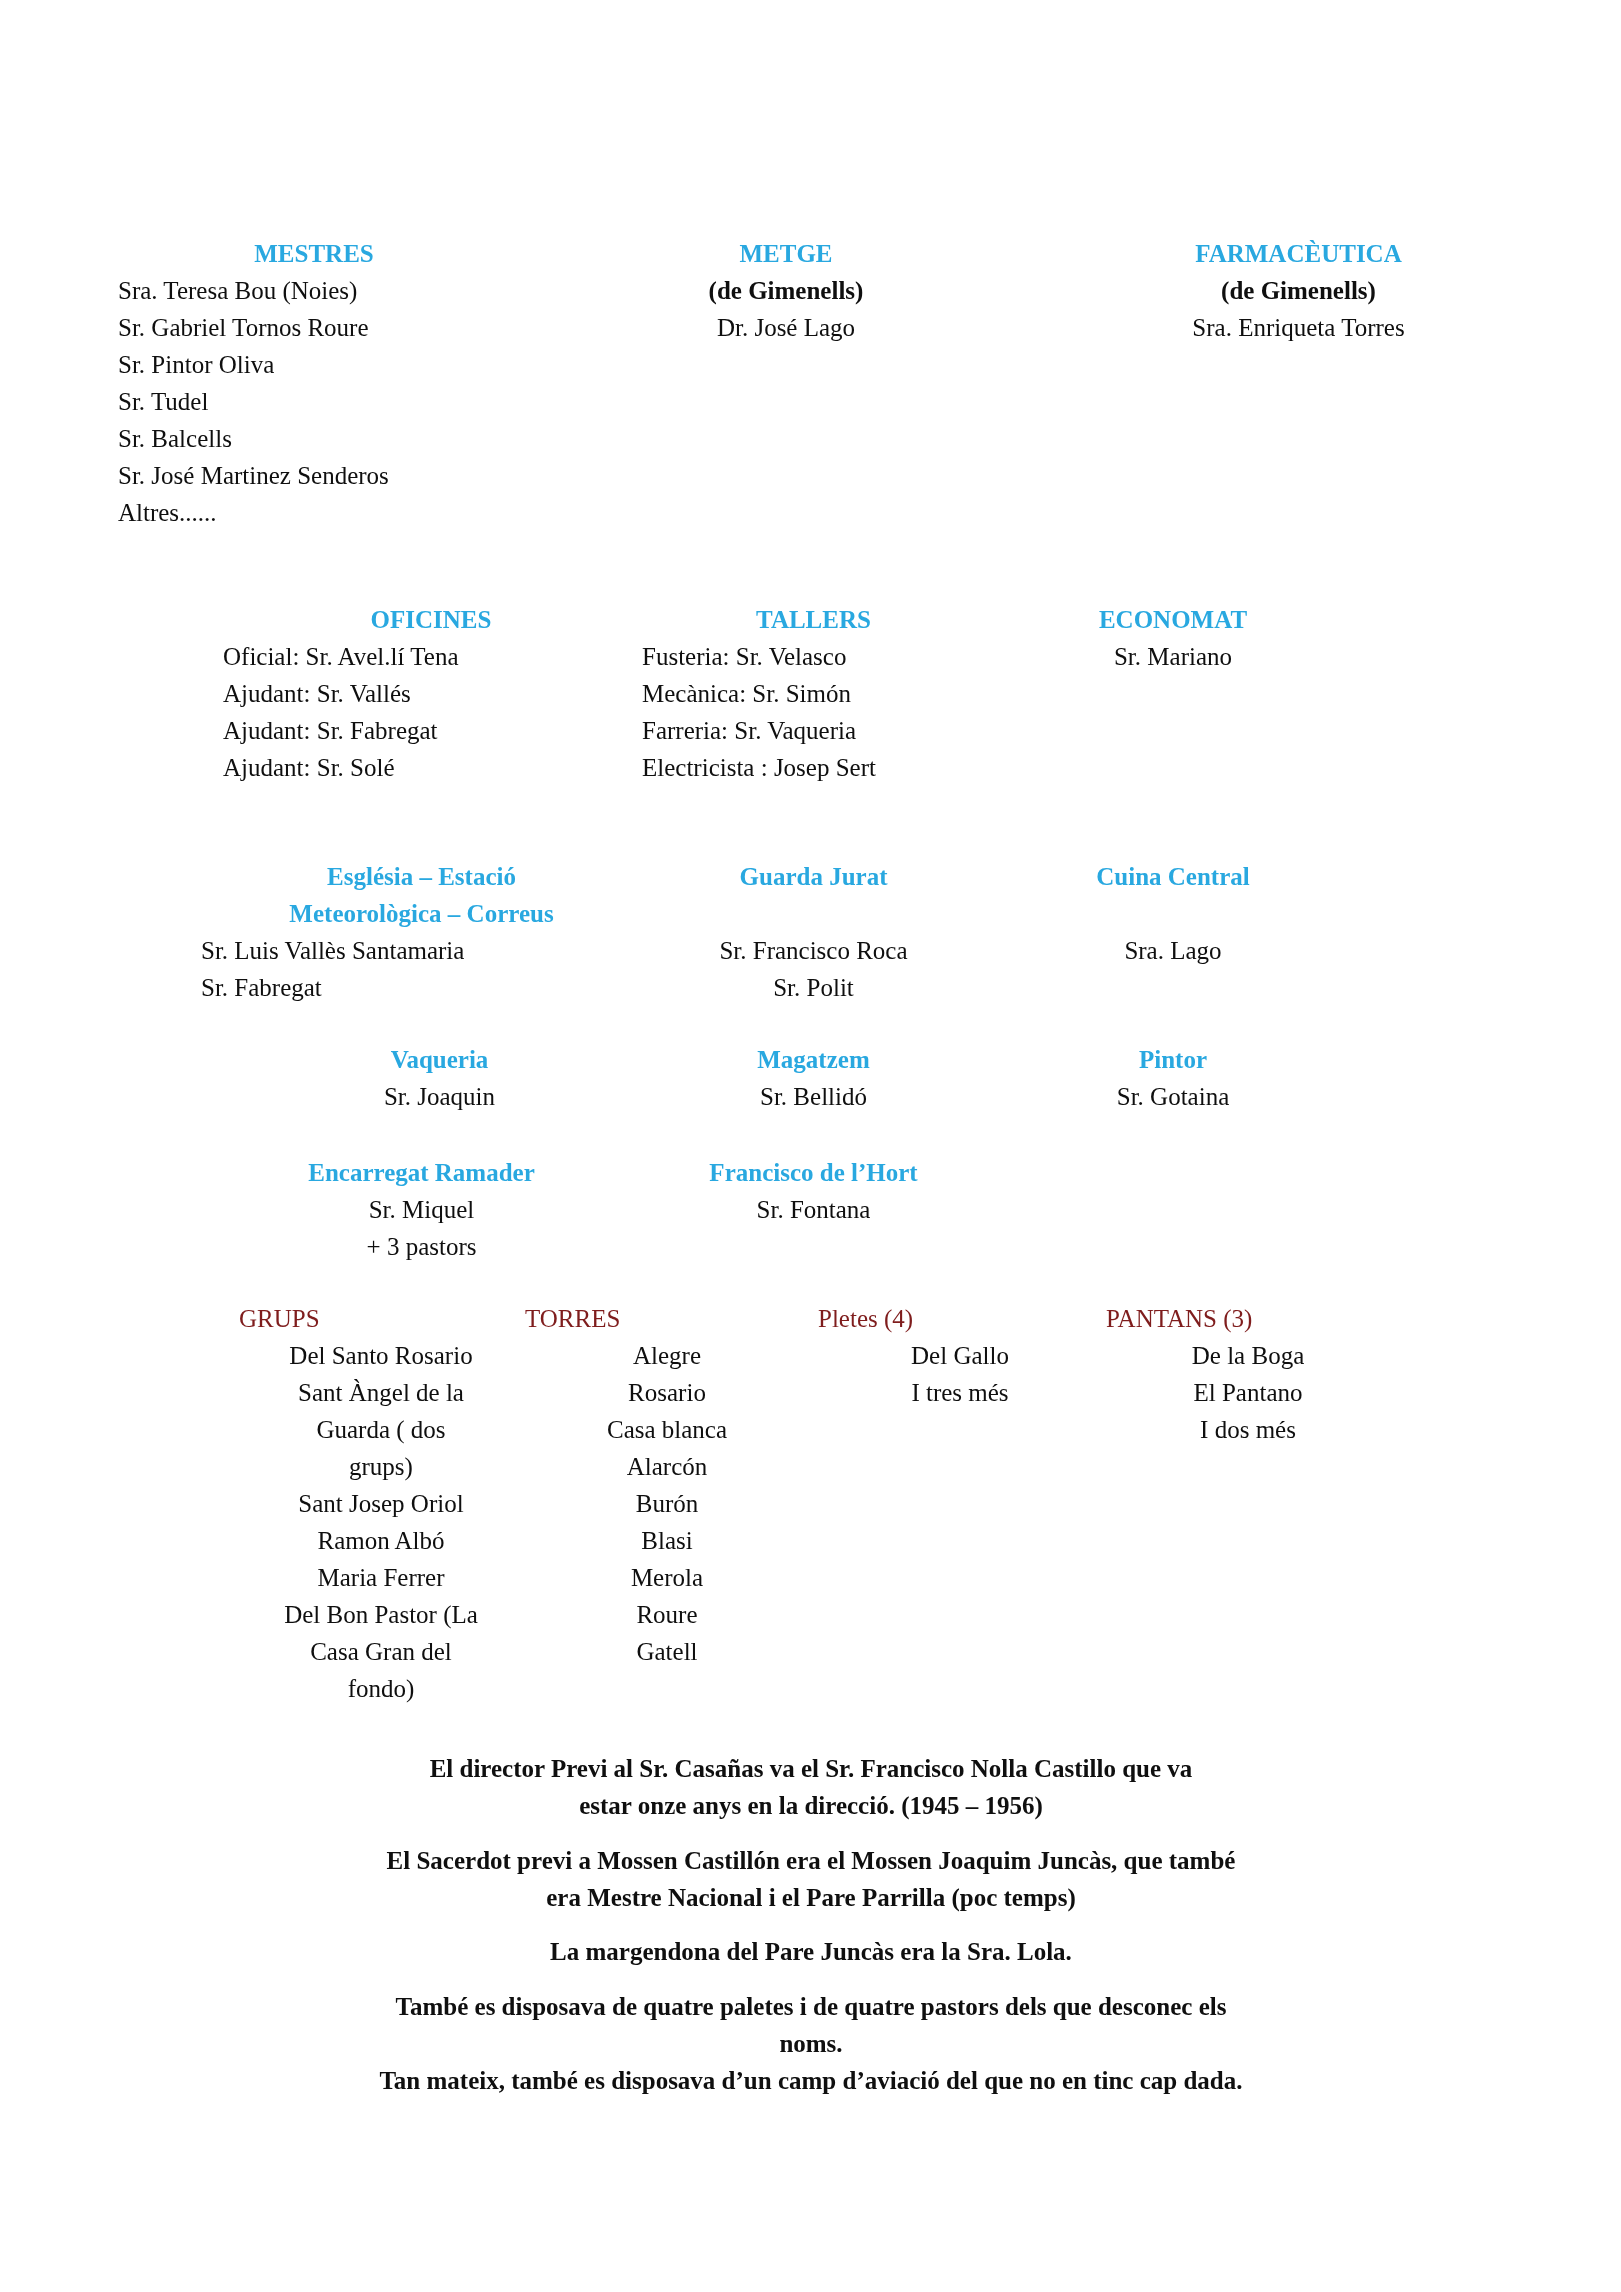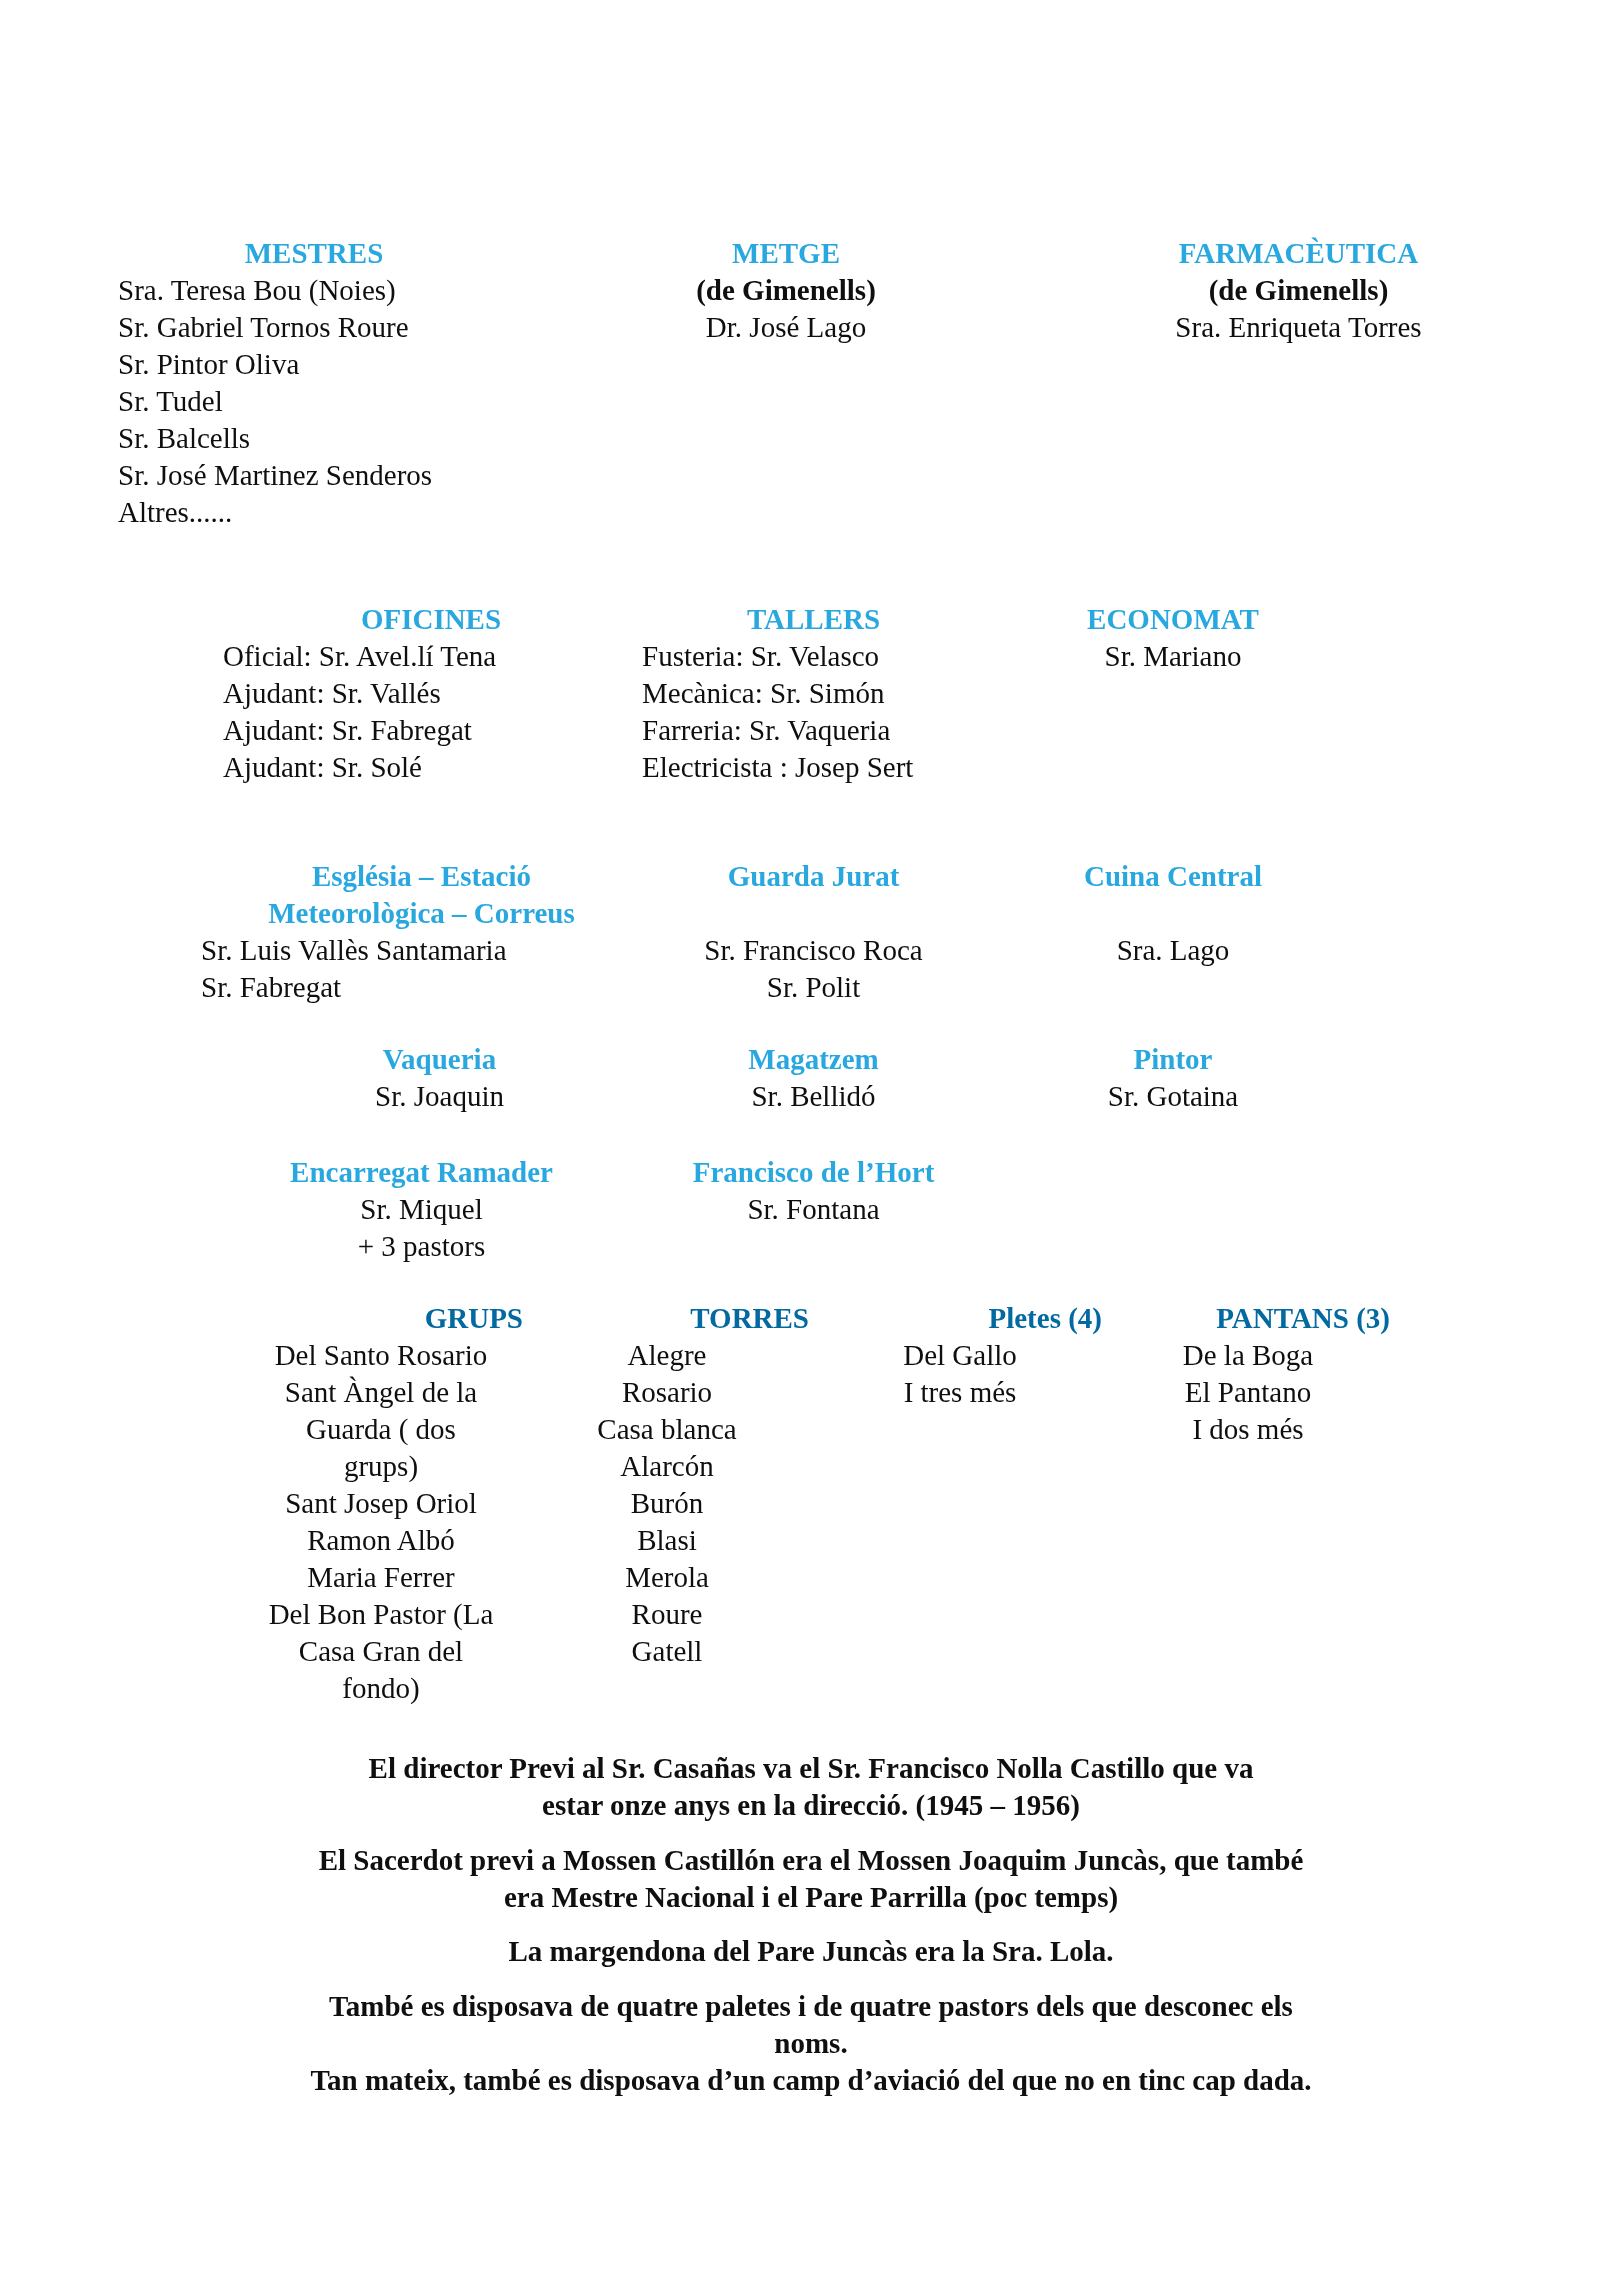--- a/index.html
+++ b/index.html
@@ -6,21 +6,21 @@
     margin: 0;
     padding: 0;
     background: #ffffff;
   }
   .page {
     position: relative;
     width: 1621px;
     height: 2293px;
     background: #ffffff;
     font-family: "Liberation Serif", serif;
-    font-size: 29px;
+    font-size: 25px;
     line-height: 37px;
     color: #0f0f0f;
     overflow: hidden;
   }
   .sec {
     position: absolute;
     left: 0;
     width: 100%;
   }
   .col {
@@ -28,23 +28,23 @@
     top: 0;
   }
   .col.left-items  { text-align: left; }
   .col.center-items{ text-align: center; }
   .hdr {
     font-weight: bold;
     color: var(--accent, #29a8e0);
     text-align: center;
   }
   .hdr-black {
-    font-weight: bold;
-    color: #0369a1;
-    text-align: right;
+    font-weight: normal;
+    color: #7f1d1d;
+    text-align: left;
   }
   .sub {
     font-weight: bold;
     text-align: center;
   }
   .spacer { height: 37px; }
   .para {
     text-align: center;
     font-weight: bold;
     margin: 0 0 17.6px 0;

